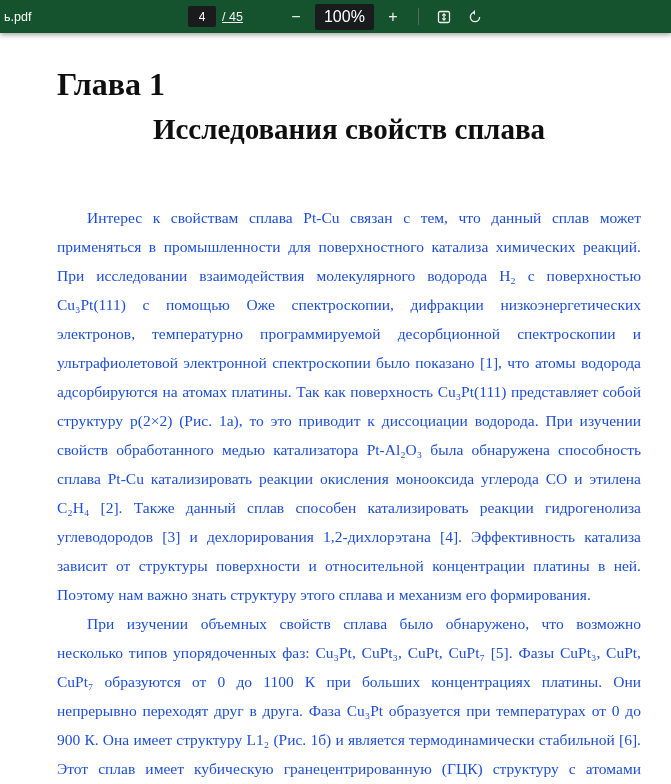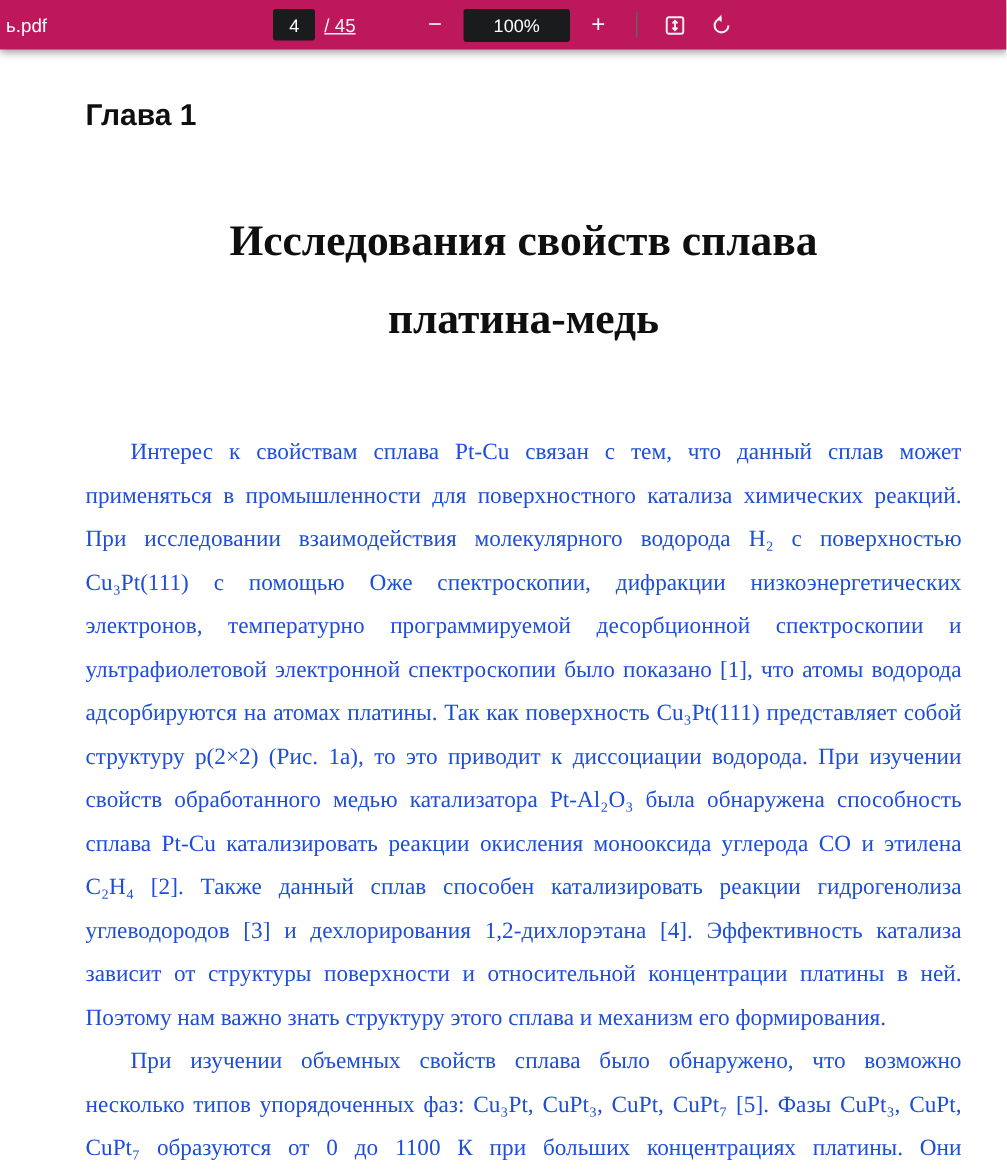--- a/index.html
+++ b/index.html
@@ -2,21 +2,21 @@
 <html><head>
 <meta charset="utf-8">
 <style>
   * { margin: 0; padding: 0; box-sizing: border-box; }
   html, body { width: 671px; height: 784px; overflow: hidden; background: #ffffff; }
   body { font-family: "Liberation Sans", sans-serif; }
 
   
   .toolbar {
     height: 33px;
-    background: #be185d;
+    background: #14532d;
     display: flex;
     align-items: center;
     color: #f1f1f1;
     position: relative;
     box-shadow: 0 2px 5px rgba(0,0,0,0.35);
     z-index: 2;
   }
   .toolbar-left {
     flex: 1;
     display: flex;
@@ -48,44 +48,43 @@
     background: transparent; border: none;
     color: #f1f1f1; cursor: pointer;
     display: flex; align-items: center; justify-content: center;
     width: 24px; height: 24px;
     font-size: 16px; line-height: 1;
     font-family: "Liberation Sans", sans-serif;
   }
   .zoom-level {
     background: #191b1c;
     border-radius: 2px;
-    padding: 4px 20px;
-    font-size: 12px;
+    padding: 4px 9px;
+    font-size: 16px;
     color: #ffffff;
   }
   .tb-divider {
     width: 1px; height: 17px;
     background: #5e6366;
     margin: 0 6px;
     display: inline-block;
   }
 
   
   .pdf-page {
     background: #ffffff;
     height: 751px;
     padding: 33px 30px 0 57px;
     overflow: hidden;
   }
   .chapter {
-    font-family: Liberation Sans, sans-serif;
+    font-family: Liberation Serif, serif;
     font-weight: 700;
-    font-size: 20px;
+    font-size: 32px;
     color: #0f0f0f;
-    margin-bottom: 46px;
   }
   .doc-title {
     font-family: "Liberation Serif", serif;
     font-weight: 700;
     font-size: 29px;
     line-height: 52px;
     color: #0f0f0f;
     margin-bottom: 48px;
     text-align: center;
   }
@@ -140,18 +139,17 @@
   </div>
 
   <div class="toolbar-right"></div>
 </header>
 
 <main class="pdf-page">
   <h2 class="chapter">Глава 1</h2>
 
   <h1 class="doc-title">
     <span>Исследования свойств сплава</span><br>
-    <span>платина-медь</span>
   </h1>
 
   <p class="body-text">Интерес к свойствам сплава Pt-Cu связан с тем, что данный сплав может применяться в промышленности для поверхностного катализа химических реакций. При исследовании взаимодействия молекулярного водорода H₂ с поверхностью Cu₃Pt(111) с помощью Оже спектроскопии, дифракции низкоэнергетических электронов, температурно программируемой десорбционной спектроскопии и ультрафиолетовой электронной спектроскопии было показано [1], что атомы водорода адсорбируются на атомах платины. Так как поверхность Cu₃Pt(111) представляет собой структуру p(2×2) (Рис. 1а), то это приводит к диссоциации водорода. При изучении свойств обработанного медью катализатора Pt-Al₂O₃ была обнаружена способность сплава Pt-Cu катализировать реакции окисления монооксида углерода CO и этилена C₂H₄ [2]. Также данный сплав способен катализировать реакции гидрогенолиза углеводородов  [3] и дехлорирования 1,2-дихлорэтана [4]. Эффективность катализа зависит от структуры поверхности и относительной концентрации платины в ней. Поэтому нам важно знать структуру этого сплава и механизм его формирования.</p>
   <p class="body-text">При изучении объемных свойств сплава было обнаружено, что возможно несколько типов упорядоченных фаз: Cu₃Pt, CuPt₃, CuPt, CuPt₇ [5]. Фазы CuPt₃, CuPt, CuPt₇ образуются от 0 до 1100 К при больших концентрациях платины. Они непрерывно переходят друг в друга. Фаза Cu₃Pt образуется при температурах от 0 до 900 К. Она имеет структуру L1₂ (Рис. 1б) и является термодинамически стабильной [6]. Этот сплав имеет кубическую гранецентрированную (ГЦК) структуру с атомами платины в вершинах элементарной ячейки и атомами меди в центрах граней.</p>
 </main>
 
 </body></html>

